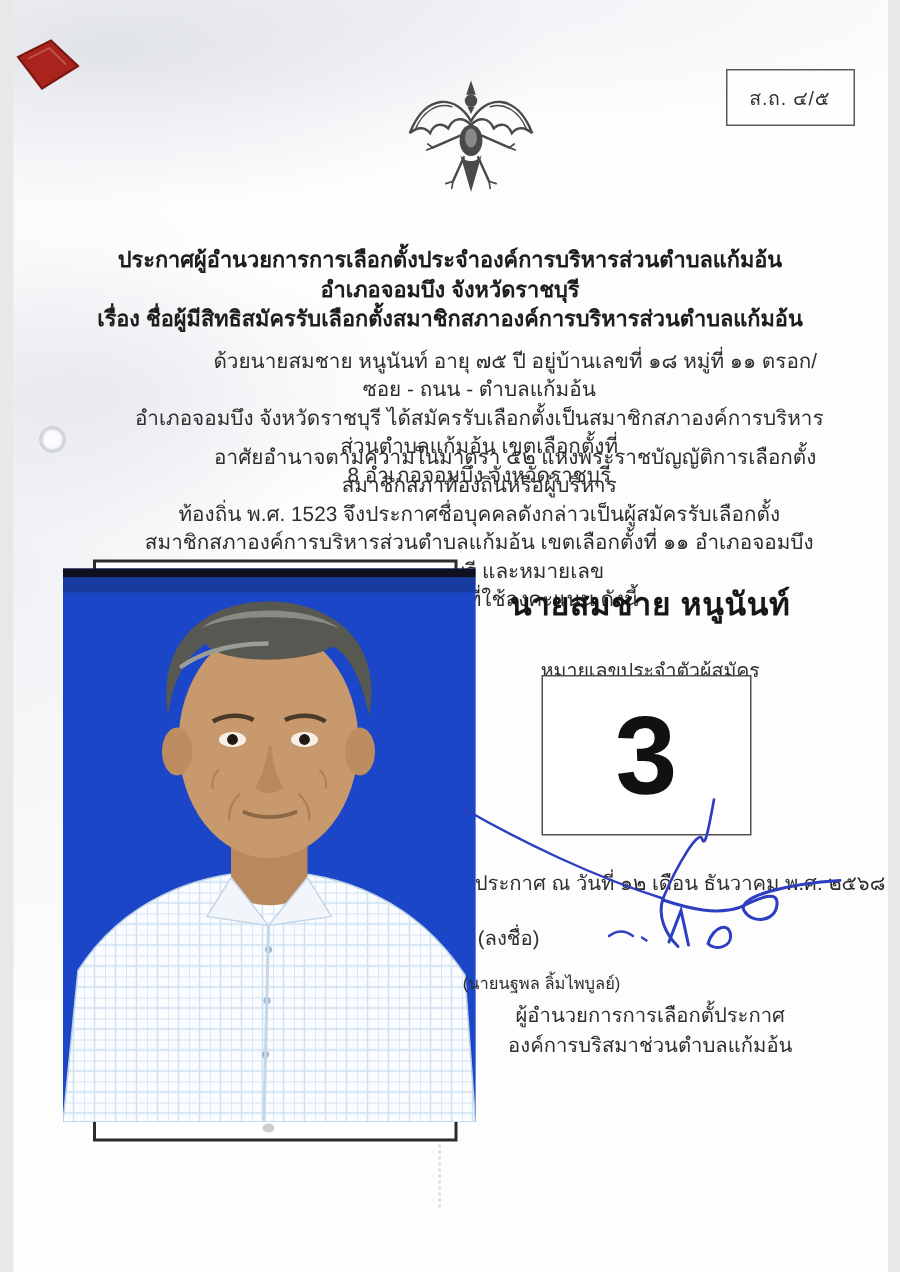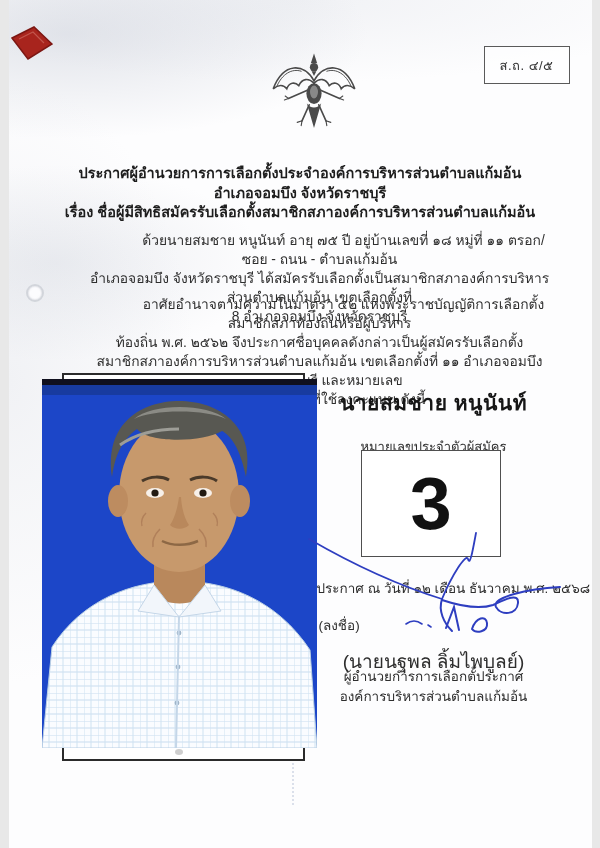--- a/index.html
+++ b/index.html
@@ -49,21 +49,21 @@
   
   #right-col{left:300px;top:0;width:250px;height:848px;}
   #candidate-name{position:absolute;left:0;right:0;top:386px;text-align:center;
     font-size:21px;font-weight:bold;color:#161616;letter-spacing:.5px;}
   #number-label{position:absolute;left:0;right:0;top:436px;text-align:center;font-size:13px;color:#2e2e2e;}
   #number-box{position:absolute;left:52px;top:450px;width:140px;height:107px;border:1.5px solid #4f4f4f;
     background:#fff;display:flex;align-items:center;justify-content:center;}
   #number-value{font-size:74px;font-weight:600;color:#111;transform:rotate(-2deg);line-height:1;}
   #date-line{position:absolute;left:8px;top:577px;font-size:13.5px;color:#2e2e2e;white-space:nowrap;}
   #sign-label{position:absolute;left:10px;top:614px;font-size:13.5px;color:#2e2e2e;}
-  #signer-name{position:absolute;left:0;right:0;top:646px;text-align:center;font-size:19px;color:#2e2e2e;}
+  #signer-name{position:absolute;left:0;right:0;top:646px;font-size:11px;color:#2e2e2e;}
   #signer-title1{position:absolute;left:0;right:0;top:665px;text-align:center;font-size:13.5px;color:#2e2e2e;}
   #signer-title2{position:absolute;left:0;right:0;top:685px;text-align:center;font-size:13.5px;color:#2e2e2e;}
 
   
   #signature{left:293px;top:523px;width:275px;height:120px;}
 
   
   #punch-hole{left:17px;top:284px;width:18px;height:18px;border-radius:50%;
     border:2px solid #d2d5db;background:#fcfcfe;box-shadow:inset 0 0 2px rgba(160,165,175,.6);}
   #staple-dot{left:166px;top:749px;width:8px;height:6px;border-radius:50%;background:#a6a6a6;opacity:.55;}
@@ -114,21 +114,21 @@
   <div id="hdr2" class="abs hdr">อำเภอจอมบึง จังหวัดราชบุรี</div>
   <div id="hdr3" class="abs hdr">เรื่อง ชื่อผู้มีสิทธิสมัครรับเลือกตั้งสมาชิกสภาองค์การบริหารส่วนตำบลแก้มอ้น</div>
 
   <div id="para1" class="abs para">
       <div>ด้วยนายสมชาย หนูนันท์ อายุ ๗๕ ปี อยู่บ้านเลขที่ ๑๘ หมู่ที่ ๑๑ ตรอก/ซอย - ถนน - ตำบลแก้มอ้น</div>
       <div>อำเภอจอมบึง จังหวัดราชบุรี ได้สมัครรับเลือกตั้งเป็นสมาชิกสภาองค์การบริหารส่วนตำบลแก้มอ้น เขตเลือกตั้งที่</div>
       <div>8 อำเภอจอมบึง จังหวัดราชบุรี</div>
     </div>
   <div id="para2" class="abs para">
       <div>อาศัยอำนาจตามความในมาตรา ๕๒ แห่งพระราชบัญญัติการเลือกตั้งสมาชิกสภาท้องถิ่นหรือผู้บริหาร</div>
-      <div>ท้องถิ่น พ.ศ. ๒๕๖๒ จึงประกาศชื่อบุคคลดังกล่าวเป็นผู้สมัครรับเลือกตั้ง</div>
+      <div>ท้องถิ่น พ.ศ. 1523 จึงประกาศชื่อบุคคลดังกล่าวเป็นผู้สมัครรับเลือกตั้ง</div>
       <div>สมาชิกสภาองค์การบริหารส่วนตำบลแก้มอ้น เขตเลือกตั้งที่ ๑๑ อำเภอจอมบึง จังหวัดราชบุรี และหมายเลข</div>
       <div>ประจำตัวผู้สมัครที่ใช้ลงคะแนน ดังนี้</div>
     </div>
 
   <div id="photo-frame" class="abs"></div>
   <div id="photo" class="abs">
     <svg viewBox="0 0 275 363" preserveAspectRatio="none">
       <defs>
         <pattern id="shirtgrid" width="14" height="14" patternUnits="userSpaceOnUse">
           <rect width="14" height="14" fill="#fafcff"></rect>
@@ -178,21 +178,21 @@
   <div id="right-col" class="abs">
     <div id="candidate-name">นายสมชาย หนูนันท์</div>
     <div id="number-label">หมายเลขประจำตัวผู้สมัคร</div>
     <div id="number-box">
       <span id="number-value">3</span>
     </div>
     <div id="date-line">ประกาศ ณ วันที่ ๑๒ เดือน ธันวาคม พ.ศ. ๒๕๖๘</div>
     <div id="sign-label">(ลงชื่อ)</div>
     <div id="signer-name">(นายนฐพล ลิ้มไพบูลย์)</div>
     <div id="signer-title1">ผู้อำนวยการการเลือกตั้ประกาศ</div>
-    <div id="signer-title2">องค์การบริหารส่วนตำบลแก้มอ้น</div>
+    <div id="signer-title2">องค์การบริสมาช่วนตำบลแก้มอ้น</div>
   </div>
 
   <svg id="signature" class="abs" viewBox="0 0 275 120">
     <g stroke="#2e3ec0" fill="none" stroke-linecap="round">
       <path d="M7,16 C45,38 95,62 140,76" stroke-width="1.6"></path>
       <path d="M174,10 C171,26 168,44 166,36 C164,30 150,52 140,76" stroke-width="1.8"></path>
       <path d="M140,76 C136,88 142,100 150,108 M144,105 L152,84 L157,107" stroke-width="2"></path>
       <path d="M140,77 C158,83 176,87 191,82 C202,77 217,69 216,80 C215,92 199,93 194,84 C189,74 226,66 258,64" stroke-width="2"></path>
       <path d="M104,101 Q112,95 120,101 M126,102 l3,2" stroke-width="1.6"></path>
       <path d="M170,106 C174,94 184,92 185,100 C186,109 174,111 170,106" stroke-width="2"></path>

